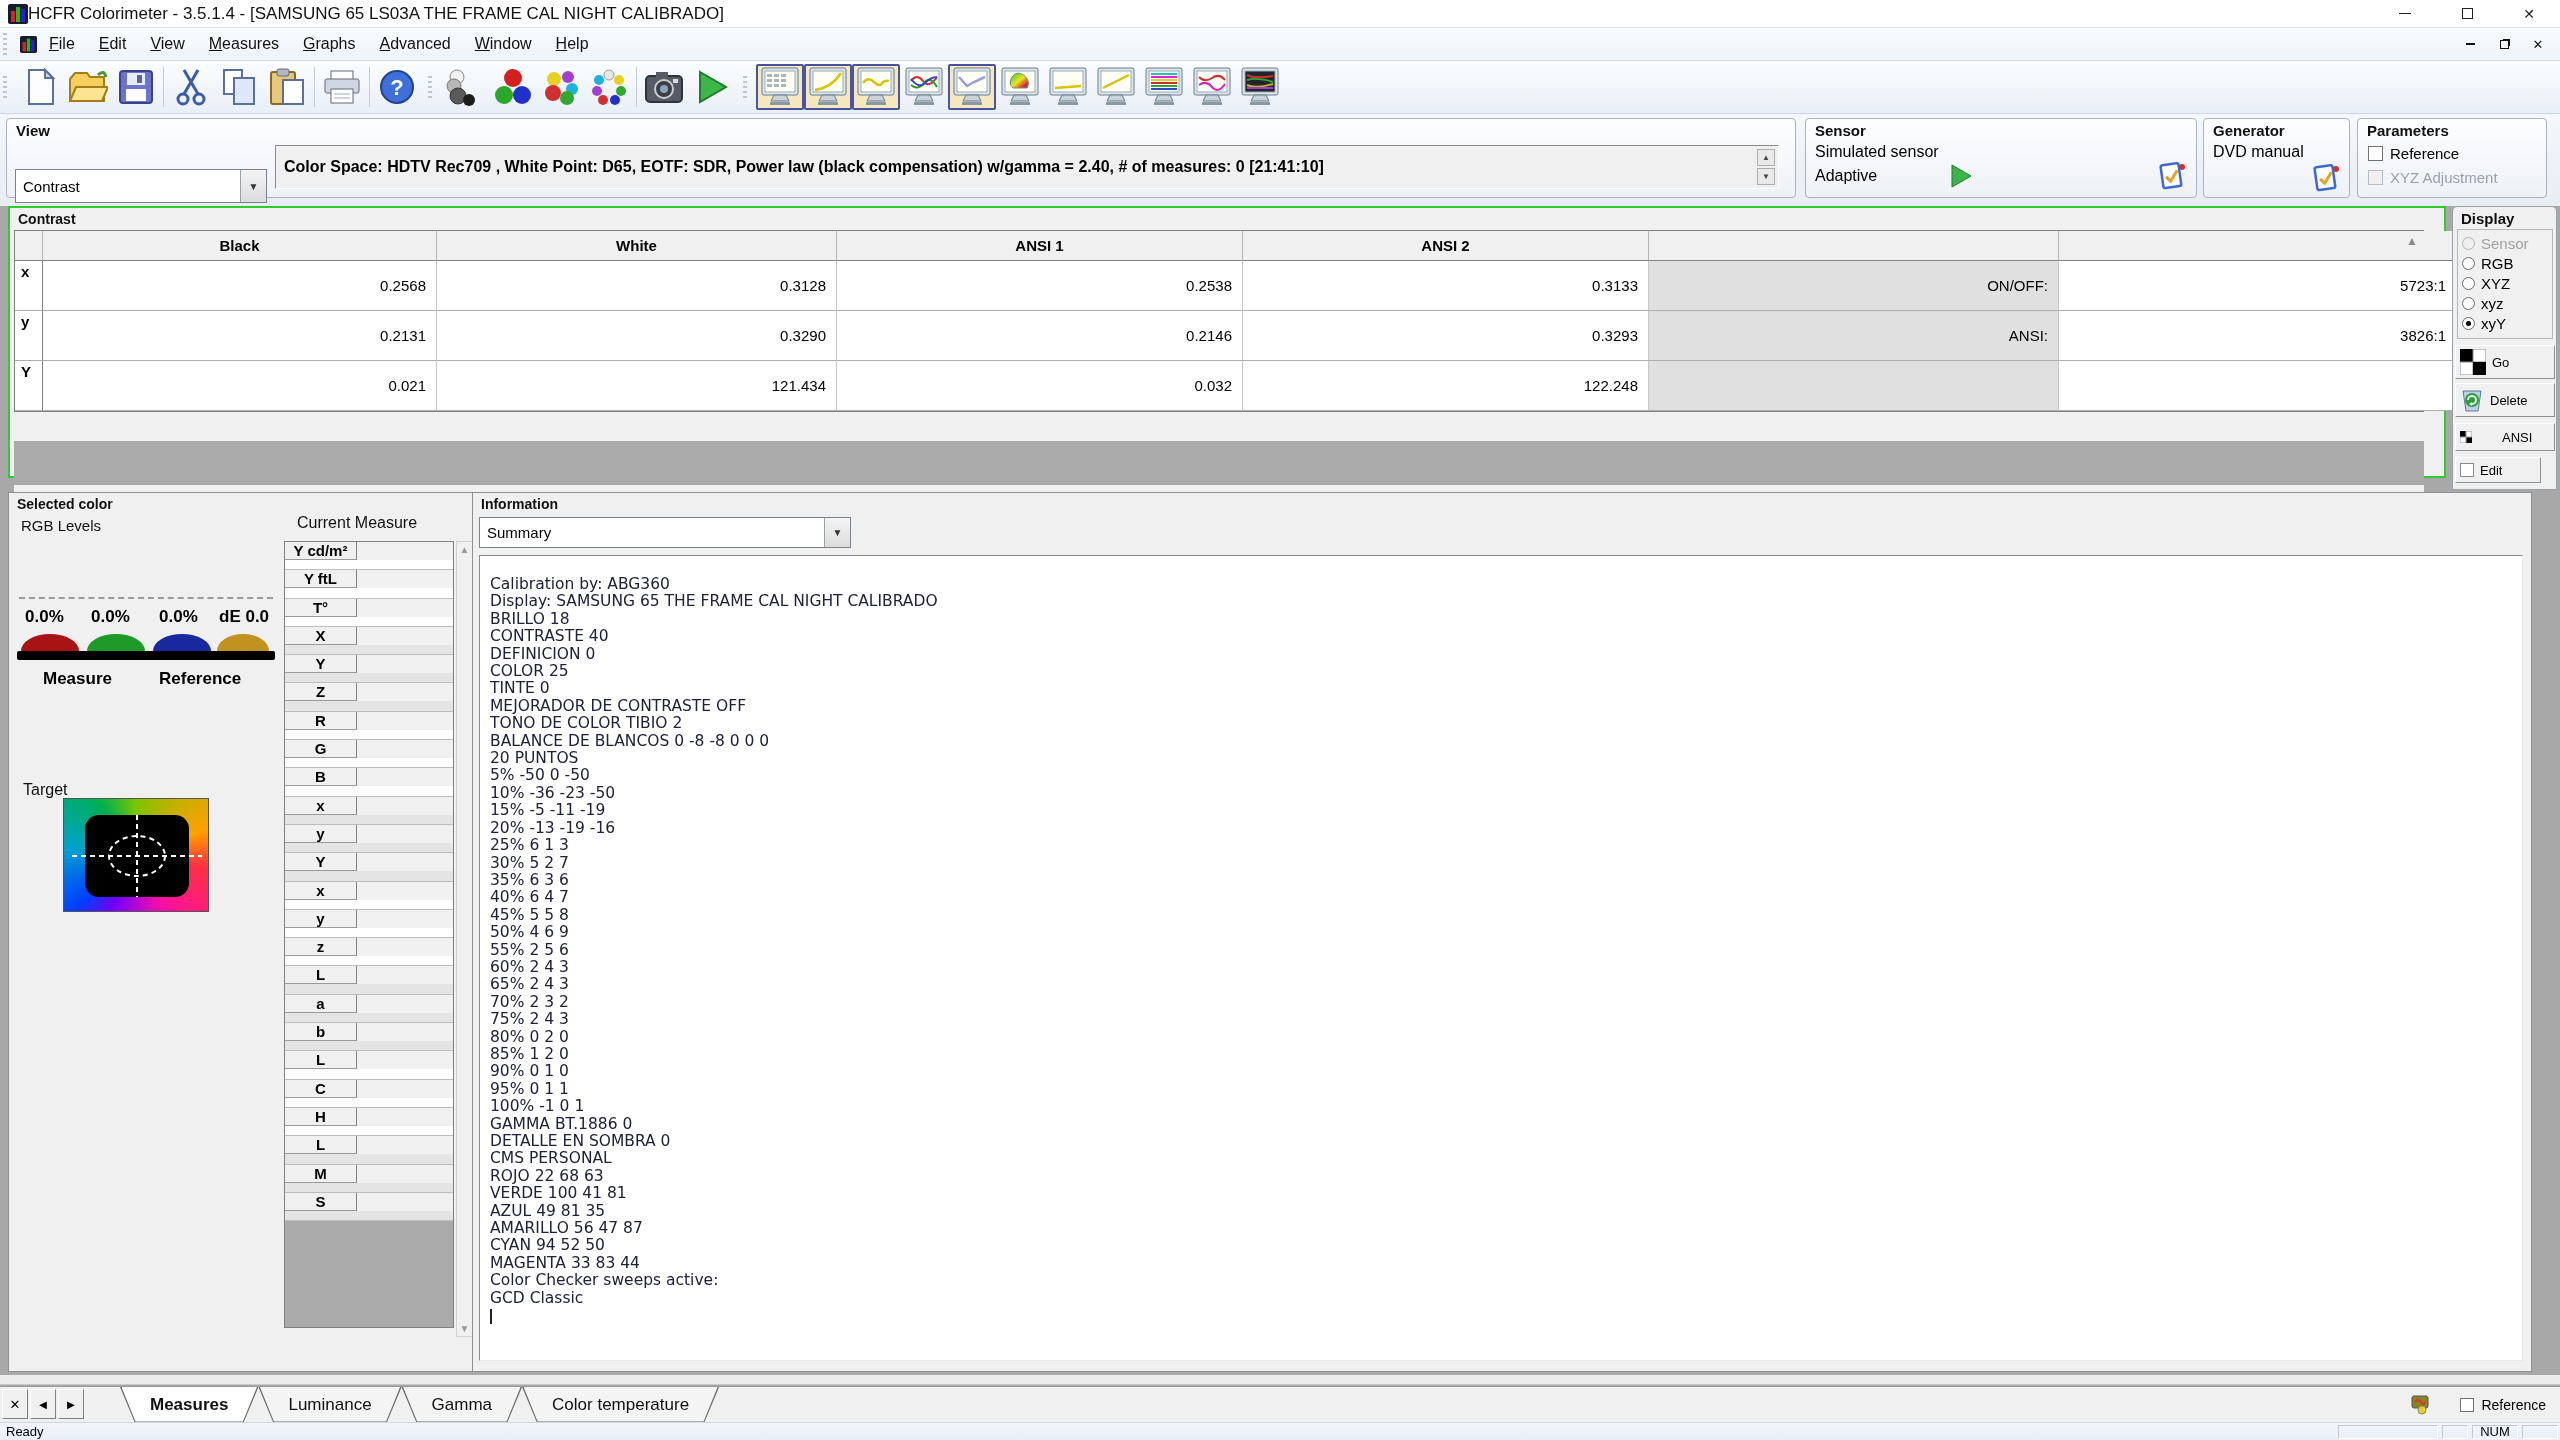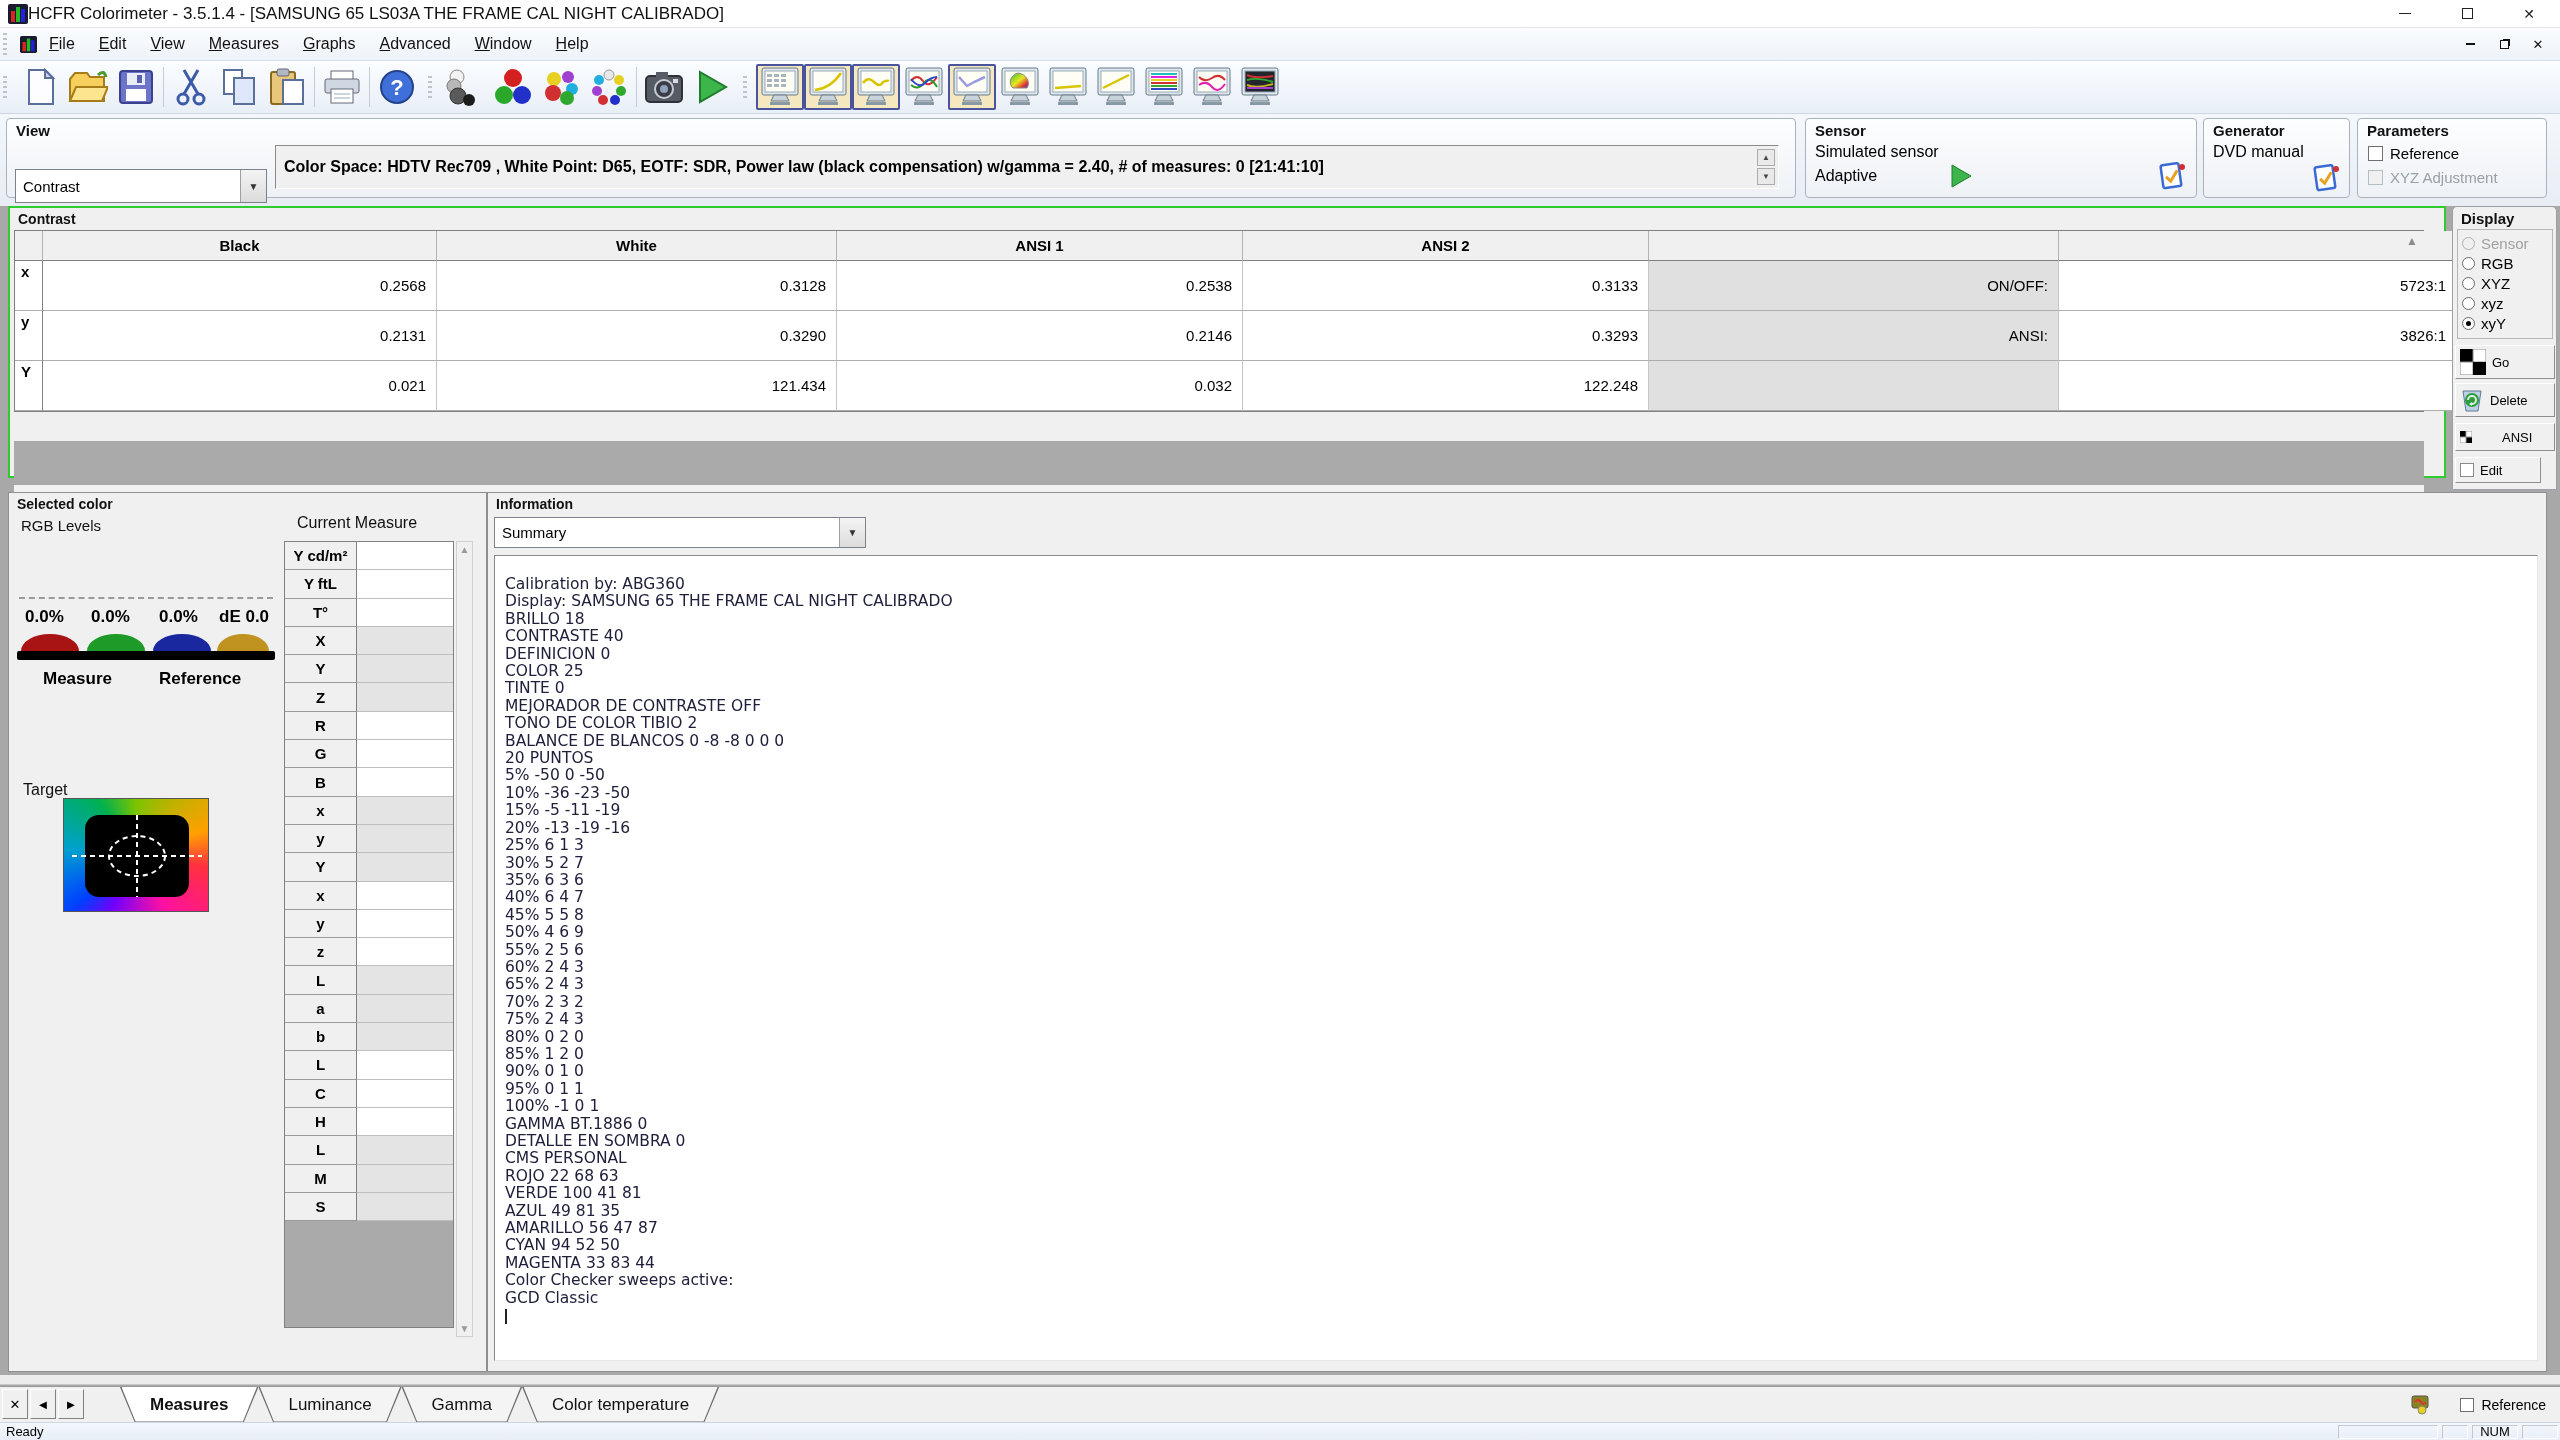--- a/index.html
+++ b/index.html
@@ -81,30 +81,30 @@
   .selcolor { position:absolute; top:492px; left:8px; width:479px; height:880px; }
   .lbl { font-size:15px; color:#111; }
   .dashline { position:absolute; left:10px; top:104px; width:254px; border-top:2px dashed #9a9a9a; }
   .pct { position:absolute; top:114px; font-size:17px; font-weight:bold; }
   .mound { position:absolute; top:141px; height:17px; border-radius:50% 50% 0 0 / 100% 100% 0 0; }
   .blackbar { position:absolute; left:8px; top:158px; width:258px; height:9px; background:#000; border-radius:2px; }
   .mrbtn { position:absolute; top:176px; font-size:17px; font-weight:bold; }
   .gamut { position:absolute; left:54px; top:305px; width:146px; height:114px; border:1px solid #555;
            background:conic-gradient(from 0deg, #7cc400, #ffa000 70deg, #ff3040 100deg, #ff10a0 150deg, #7000ff 205deg, #0040ff 230deg, #00a0d0 275deg, #00b050 325deg, #7cc400 360deg); }
   .mtable { position:absolute; left:275px; top:48px; width:170px; border:1px solid #808080; }
-  .mrow { display:flex; height:28.3px; }
+  .mrow { display:flex; height:28.3px;flex-direction:column; }
   .mrow .ml { width:72px; background:#f0f0f0; border-right:1px solid #808080; border-bottom:1px solid #9a9a9a; font-size:15px; font-weight:bold; display:flex; align-items:center; justify-content:center; }
   .mrow .mv { flex:1; background:#fff; border-bottom:1px solid #bdbdbd; }
   .mrow .mv.shaded { background:#e4e4e4; }
   .vscroll { position:absolute; left:447px; top:48px; width:17px; height:796px; background:#f0f0f0; border:1px solid #d0d0d0; }
   .vscroll .up, .vscroll .dn { position:absolute; left:0; width:100%; text-align:center; font-size:10px; color:#9a9a9a; }
   .mtfill { height:106px; background:#aaaaaa; }
 
   
-  .infopanel { position:absolute; top:492px; left:487px; width:2060px; height:880px; }
+  .infopanel { position:absolute; top:492px; left:472px; width:2060px; height:880px; }
   .sumcombo { position:absolute; left:6px; top:24px; width:372px; height:31px; }
   .infotext { position:absolute; left:6px; top:62px; right:8px; bottom:10px; background:#fff; border:1px solid; border-color:#8a8a8a #e8e8e8 #e8e8e8 #8a8a8a; padding:20px 0 0 10px; font-family:"DejaVu Sans", sans-serif; font-size:15.5px; line-height:17.4px; color:#20203c; white-space:pre; overflow:hidden; }
   .caret { display:inline-block; width:2px; height:15px; background:#222; vertical-align:text-bottom; }
 
   
   .hsplit { position:absolute; top:1374px; left:0; width:2560px; height:11px; background:#ececec; border-top:1px solid #a8a8a8; border-bottom:1px solid #c8c8c8; }
   .tabbar { position:absolute; top:1386px; left:0; width:2560px; height:36px; background:#f0f0f0; border-top:1px solid #9a9a9a; display:flex; align-items:stretch; }
   .navbtn { width:26px; height:30px; margin:2px 0 0 2px; background:#f0f0f0; border:1px solid; border-color:#fff #808080 #808080 #fff; font-size:13px; display:flex; align-items:center; justify-content:center; }
   .tabs { display:flex; margin-left:36px; }
   .tab { position:relative; height:36px; padding:0 30px; display:flex; align-items:center; font-size:17px; color:#111; }

